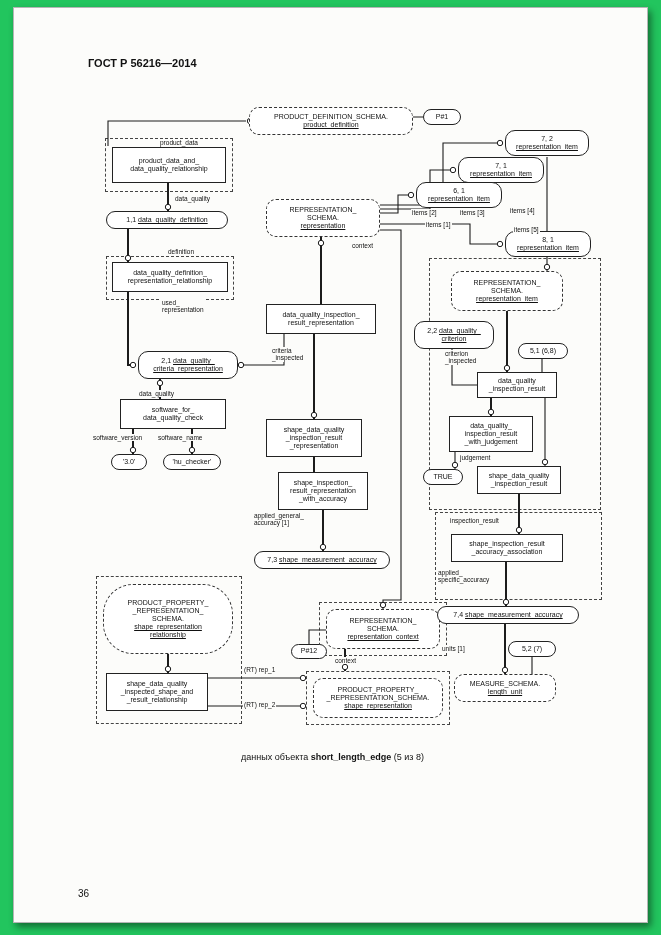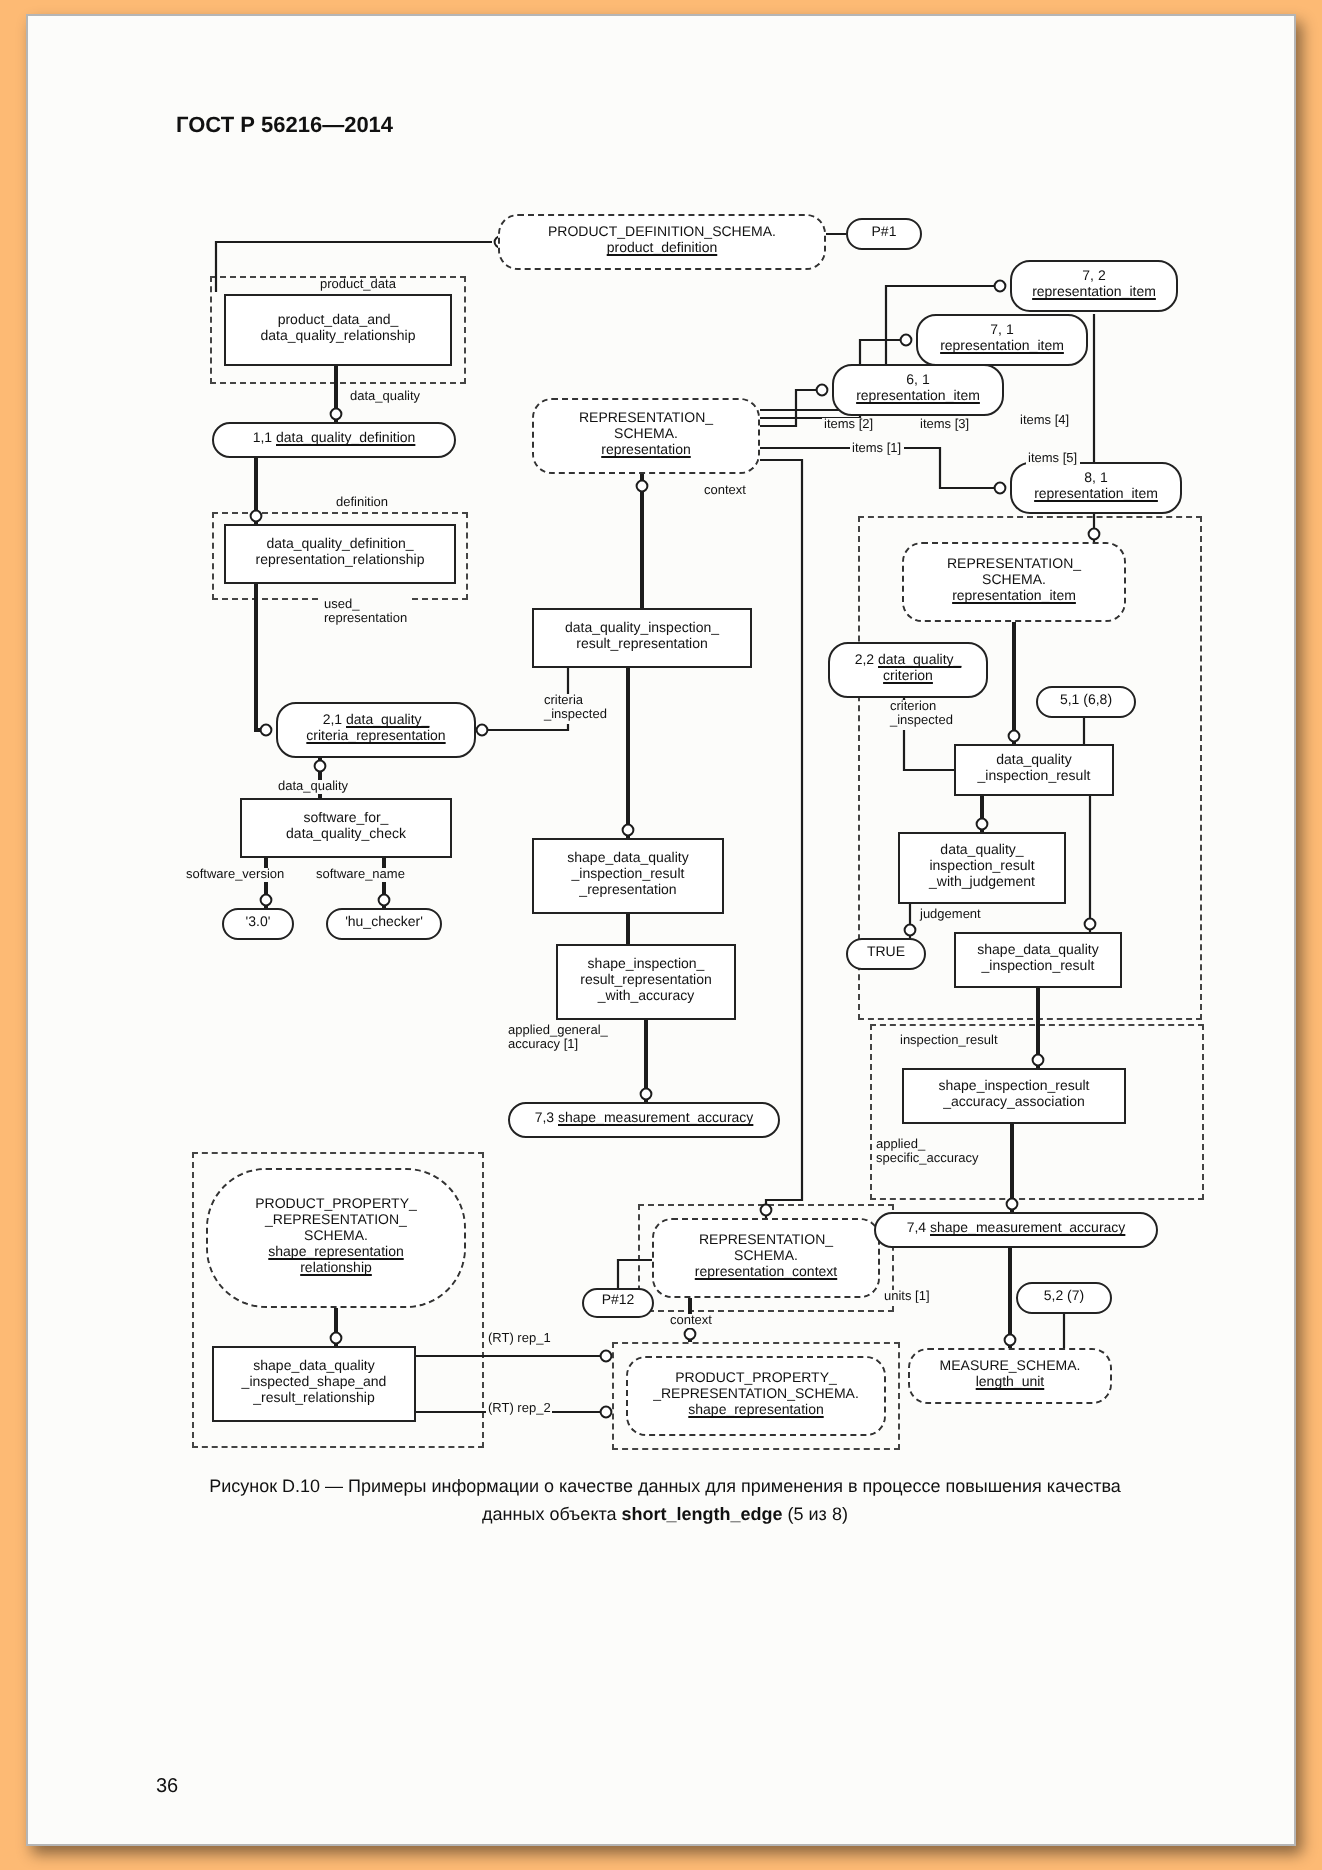--- a/index.html
+++ b/index.html
@@ -1,17 +1,17 @@
 <!DOCTYPE html>
 <html><head>
 <meta charset="utf-8">
 <style>
   *{margin:0;padding:0;box-sizing:border-box}
   html,body{width:661px;height:935px;background:#6e6e6e;font-family:"Liberation Sans",sans-serif}
-  .stage{position:relative;width:661px;height:935px;background:#fdba74;overflow:hidden}
+  .stage{position:relative;width:661px;height:935px;background:#22c55e;overflow:hidden}
   .page{position:absolute;left:13px;top:7px;right:13px;bottom:12px;background:#fcfcfa;
         box-shadow:inset 0 0 0 1px #b5b5b5, 3px 4px 7px rgba(0,0,0,.45);z-index:0}
   .header{position:absolute;left:88px;top:57px;font-size:11px;font-weight:bold;color:#111;z-index:5}
   .nd{position:absolute;display:flex;align-items:center;justify-content:center;background:#fff;color:#111;z-index:3;padding:1px}
   .txt{width:100%;text-align:center;white-space:pre-line;font-size:7px;line-height:1.15}
   .u{text-decoration:underline}
   .box{border:1.5px solid #222}
   .stadium{border:1px solid #222;border-radius:10px}
   .schema{border:1.2px dashed #333;border-radius:10px}
   .bigoval{border:1.2px dashed #333;border-radius:30px}
@@ -234,18 +234,18 @@
   <div class="lbl" style="left:437px;top:569px">applied_
 specific_accuracy</div>
   <div class="lbl" style="left:441px;top:645px">units [1]</div>
   <div class="lbl" style="left:334px;top:657px">context</div>
   <div class="lbl" style="left:243px;top:666px">(RT) rep_1</div>
   <div class="lbl" style="left:243px;top:701px">(RT) rep_2</div>
 
   <div class="header">ГОСТ Р 56216—2014</div>
 
   <div class="caption">
-    <span>Рисунок D.10 — Примеры информации о качестве данных для применения в процессе повышения качества</span><br>
+    <br>
     <span>данных объекта </span><b>short_length_edge</b><span> (5 из 8)</span>
   </div>
 
   <div class="pagenum">36</div>
 </div>
 
 </body></html>

